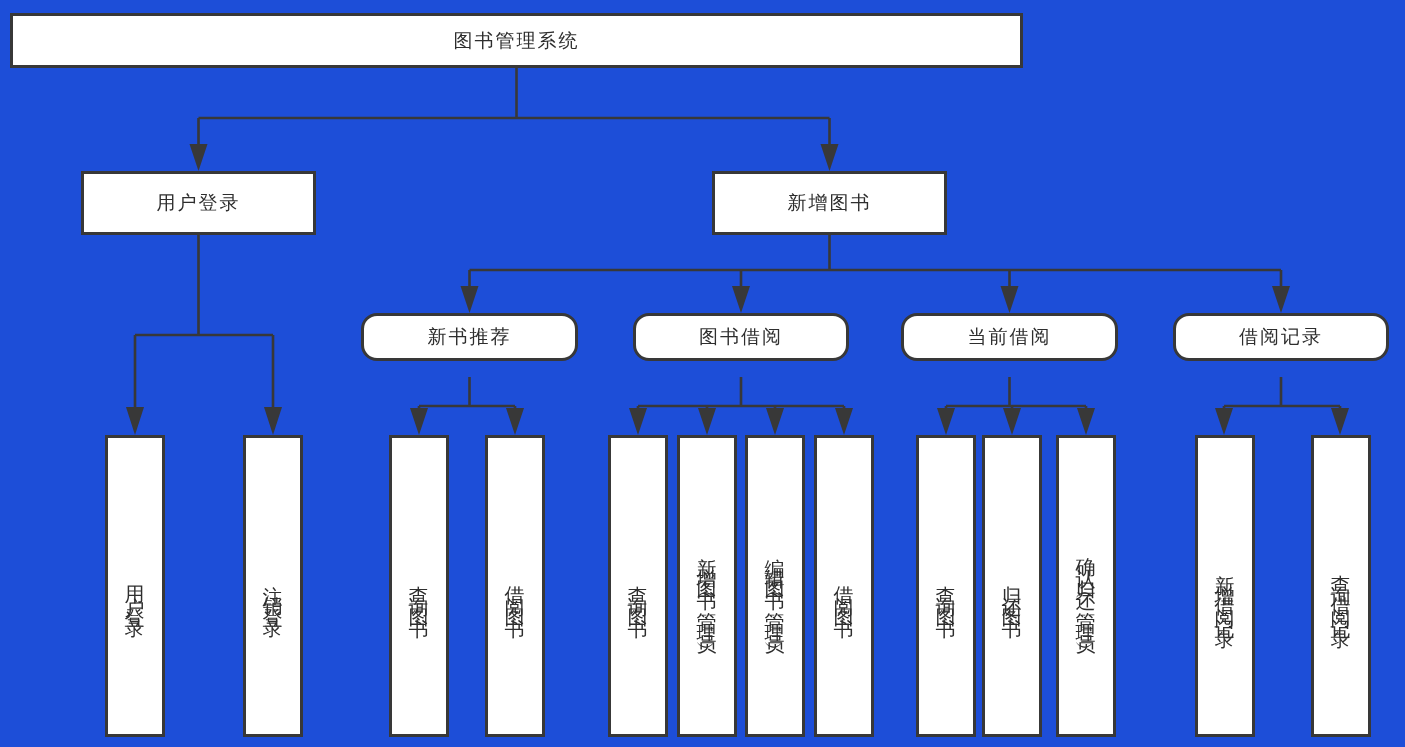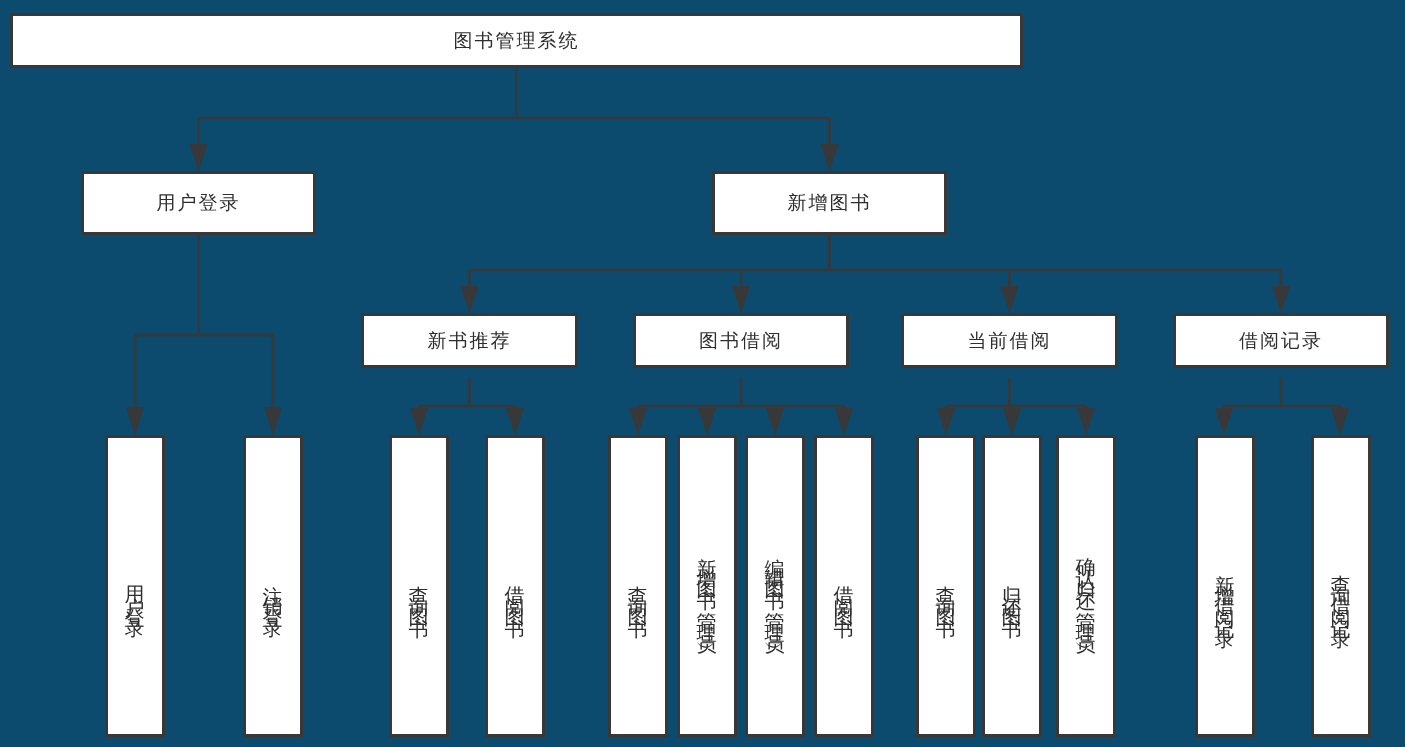--- a/index.html
+++ b/index.html
@@ -5,21 +5,21 @@
   html, body {
     margin: 0;
     padding: 0;
     background: #ffffff;
     font-family: "Liberation Sans", "DejaVu Sans", sans-serif;
   }
   .stage {
     position: relative;
     width: 1405px;
     height: 747px;
-    background: #0c4a6e;
+    background: #1d4ed8;
     overflow: hidden;
   }
   .connectors {
     position: absolute;
     left: 0; top: 0;
     width: 1405px;
     height: 747px;
     pointer-events: none;
   }
   .box {
@@ -32,21 +32,21 @@
     justify-content: center;
     color: #2e2e2e;
   }
   .h-box {
     font-size: 19px;
     letter-spacing: 2px;
     white-space: nowrap;
   }
   .root-box   { left: 10px;  top: 13px;  width: 1013px; height: 55px; }
   .lvl2-box   { top: 171px; height: 64px; width: 235px; }
-  .lvl3-box   { top: 313px; height: 55px; }
+  .lvl3-box   { top: 313px; height: 48px; border-radius: 16px; }
   .leaf-box {
     top: 435px;
     width: 60px;
     height: 302px;
     writing-mode: vertical-rl;
     text-orientation: mixed;
     font-size: 20px;
     line-height: 1;
     letter-spacing: 11px;
     text-align: center;

